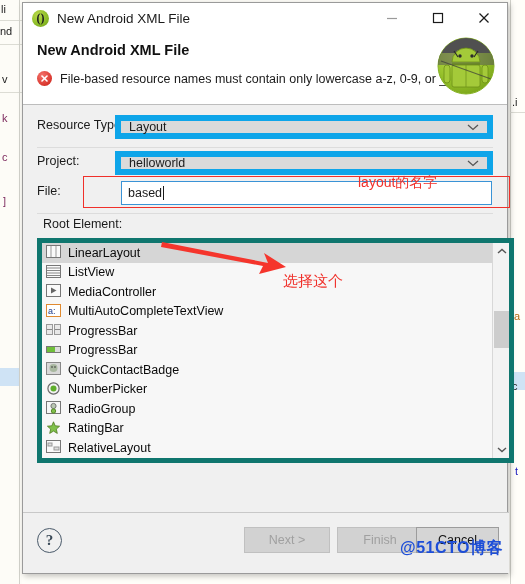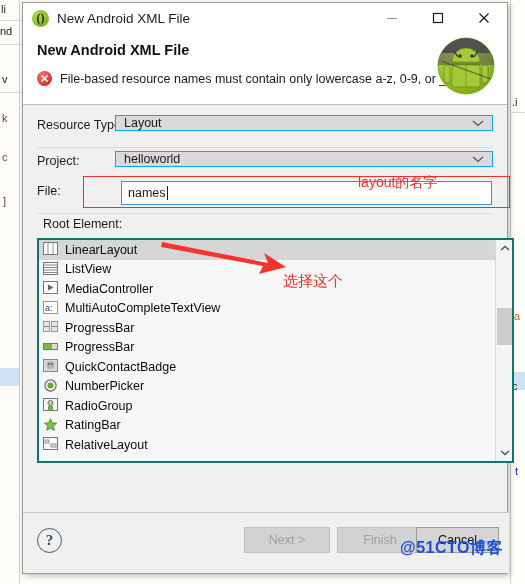--- a/index.html
+++ b/index.html
@@ -102,22 +102,22 @@
 
   
   .dlg-body { position: relative; height: 447px; background: #f0f0f0; }
 
   .field-row { position: absolute; left: 0; width: 486px; height: 24px; }
   .field-label {
     position: absolute; left: 14px; top: 3px;
     font-size: 12.5px; color: #1b1b1b;
   }
   .combo {
-    position: absolute; left: 92px; width: 378px; height: 16px;
-    background: #dadada; border: 1px solid #0ea5e9;
+    position: absolute; left: 92px; width: 378px; height: 24px;
+    background: #dadada; border: 6px solid #0ea5e9;
     display: flex; align-items: center;
   }
   .combo-val { margin-left: 8px; font-size: 12.5px; color: #1b1b1b; }
   .combo-arrow {
     position: absolute; right: 8px; top: 0; height: 100%;
     display: flex; align-items: center;
   }
   .sep {
     position: absolute; left: 14px; width: 456px; height: 1px; background: #dcdcdc;
   }
@@ -137,21 +137,21 @@
   }
 
   .root-label {
     position: absolute; left: 20px; top: 214px;
     font-size: 12.5px; color: #1b1b1b;
   }
 
   .listbox {
     position: absolute; left: 16px; top: 235px;
     width: 477px; height: 225px;
-    background: #f7f7f7; border: 2px solid #0f766e;
+    background: #f7f7f7; border: 5px solid #0f766e;
     overflow: hidden;
   }
   .list-inner { position: absolute; left: 0; top: 0; right: 17px; }
   .list-item {
     height: 19.5px; display: flex; align-items: center; padding-left: 4px;
     font-size: 12.5px; color: #0a0a0a;
   }
   .list-item.selected { background: #d6d6d6; }
   .li-icon { width: 17px; height: 15px; margin-right: 5px; flex: 0 0 auto; }
   .li-icon svg { display: block; }
@@ -338,21 +338,21 @@
             <svg width="12" height="8" viewBox="0 0 12 8">
                 <polyline points="1,2 6,6.5 11,2" fill="none" stroke="#555" stroke-width="1.3"></polyline>
               </svg>
           </span>
         </div>
       </div>
 
       <div class="field-row" style="top:76px;">
         <div class="field-label">File:</div>
         <div class="file-input">
-          <span class="file-val">names</span>
+          <span class="file-val">based</span>
             <span class="caret"></span>
         </div>
       </div>
       <div class="sep" style="top:108px;"></div>
 
       <div class="root-label" style="top:112px;">Root Element:</div>
 
       <div class="listbox" style="top:133px;left:14px;width:477px;height:225px;">
         <div class="list-inner" id="list-inner">
             <div class="list-item selected">

